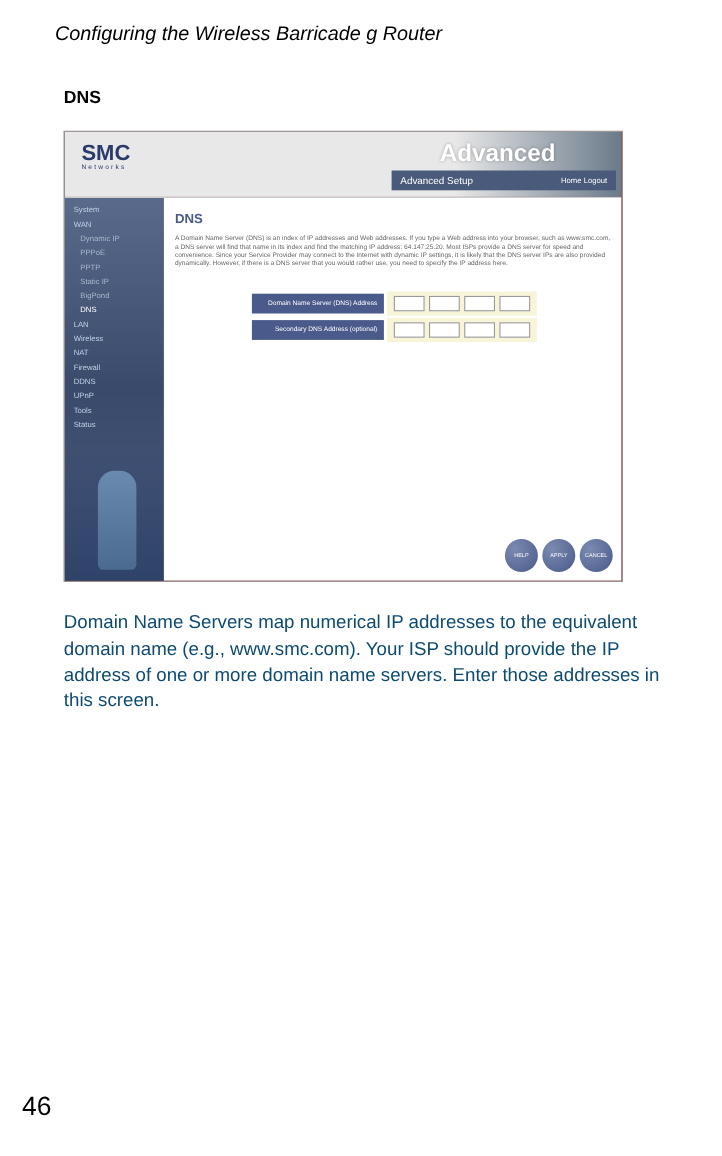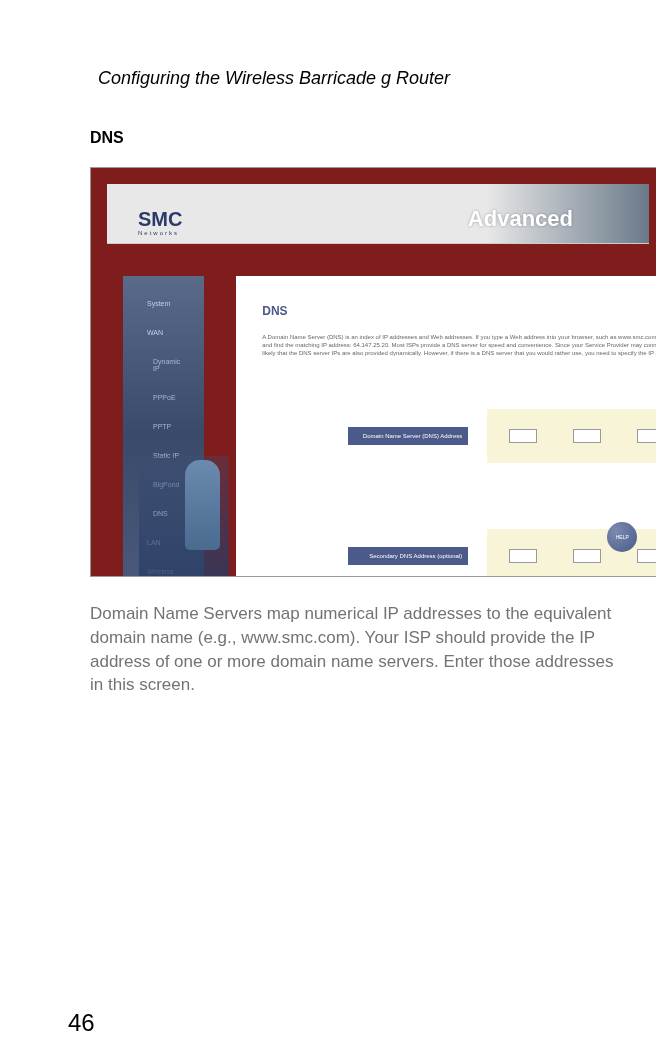--- a/index.html
+++ b/index.html
@@ -1,16 +1,16 @@
 <!DOCTYPE html>
 <html><head>
   <meta charset="utf-8">
   <style>
     * {
-      margin: 16px;
+      margin: 0;
       padding: 0;
       box-sizing: border-box;
     }
     body {
       width: 656px;
       height: 1051px;
       font-family: Arial, Helvetica, sans-serif;
       background: #fff;
       position: relative;
       padding: 20px 50px;
@@ -20,21 +20,21 @@
       font-size: 18px;
       margin-bottom: 40px;
     }
     .section-title {
       font-weight: bold;
       font-size: 16px;
       margin-bottom: 20px;
       margin-left: 8px;
     }
     .screenshot-container {
-      width: 576px;
+      width: 508px;
       height: 410px;
       border: 1px solid #999;
       margin-left: 8px;
       margin-bottom: 25px;
       background: #7f1d1d;
       position: relative;
       overflow: hidden;
     }
     .ss-topbar {
       height: 60px;
@@ -192,41 +192,45 @@
       display: flex;
       align-items: center;
       justify-content: center;
       border: none;
       cursor: pointer;
     }
     .body-text {
       font-size: 17px;
       line-height: 1.4;
       margin-left: 8px;
-      color: #737373;
+      color: #0c4a6e;
     }
     .page-number {
       position: absolute;
       bottom: 30px;
       left: 20px;
       font-size: 24px;
     }
   </style>
 </head>
 <body>
 
 <div class="page-header">Configuring the Wireless Barricade g Router</div>
 
 <div class="section-title">DNS</div>
 
 <div class="screenshot-container">
   <div class="ss-topbar">
     <div class="ss-logo">SMC</div>
     <div class="ss-logo-sub">Networks</div>
     <div class="ss-adv">Advanced</div>
+    <div class="ss-adv-sub">
+      <span>Advanced Setup</span>
+      <span class="ss-home">Home  Logout</span>
+    </div>
   </div>
   <div class="ss-body">
     <div class="ss-sidebar">
       <div class="ss-sidebar-item">System</div>
       <div class="ss-sidebar-item">WAN</div>
       <div class="ss-sidebar-item sub">Dynamic IP</div>
       <div class="ss-sidebar-item sub">PPPoE</div>
       <div class="ss-sidebar-item sub">PPTP</div>
       <div class="ss-sidebar-item sub">Static IP</div>
       <div class="ss-sidebar-item sub">BigPond</div>

